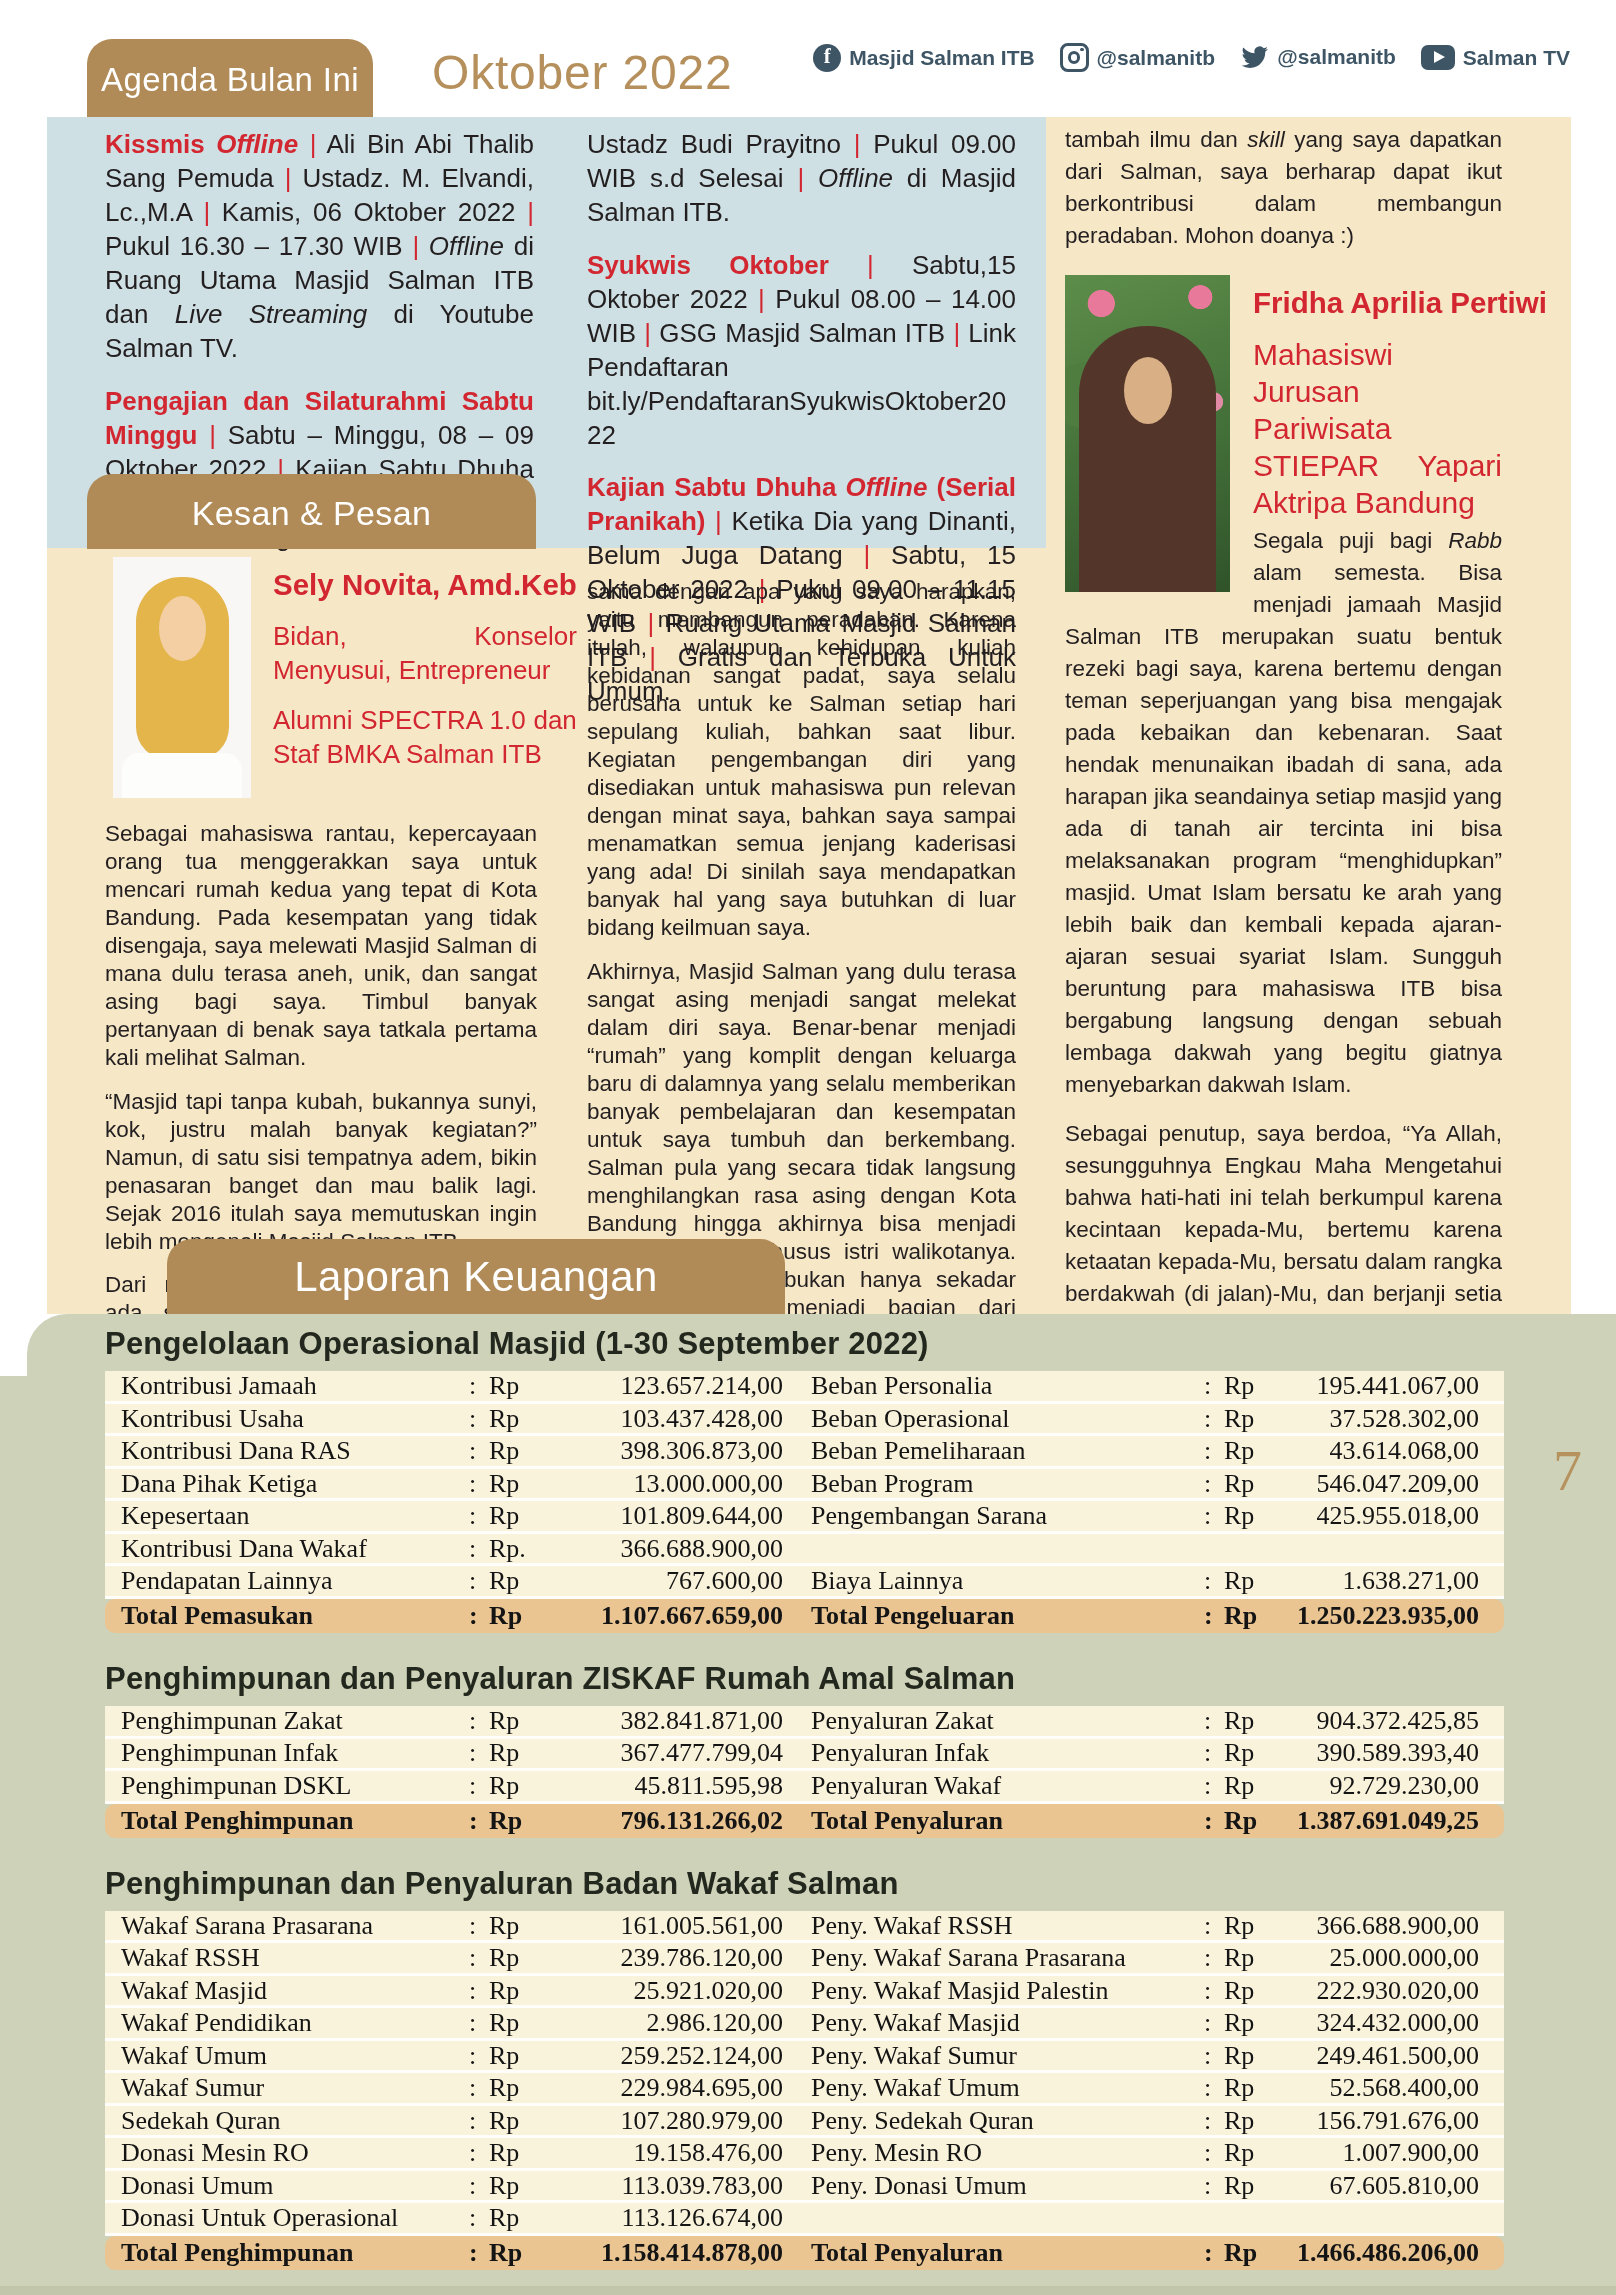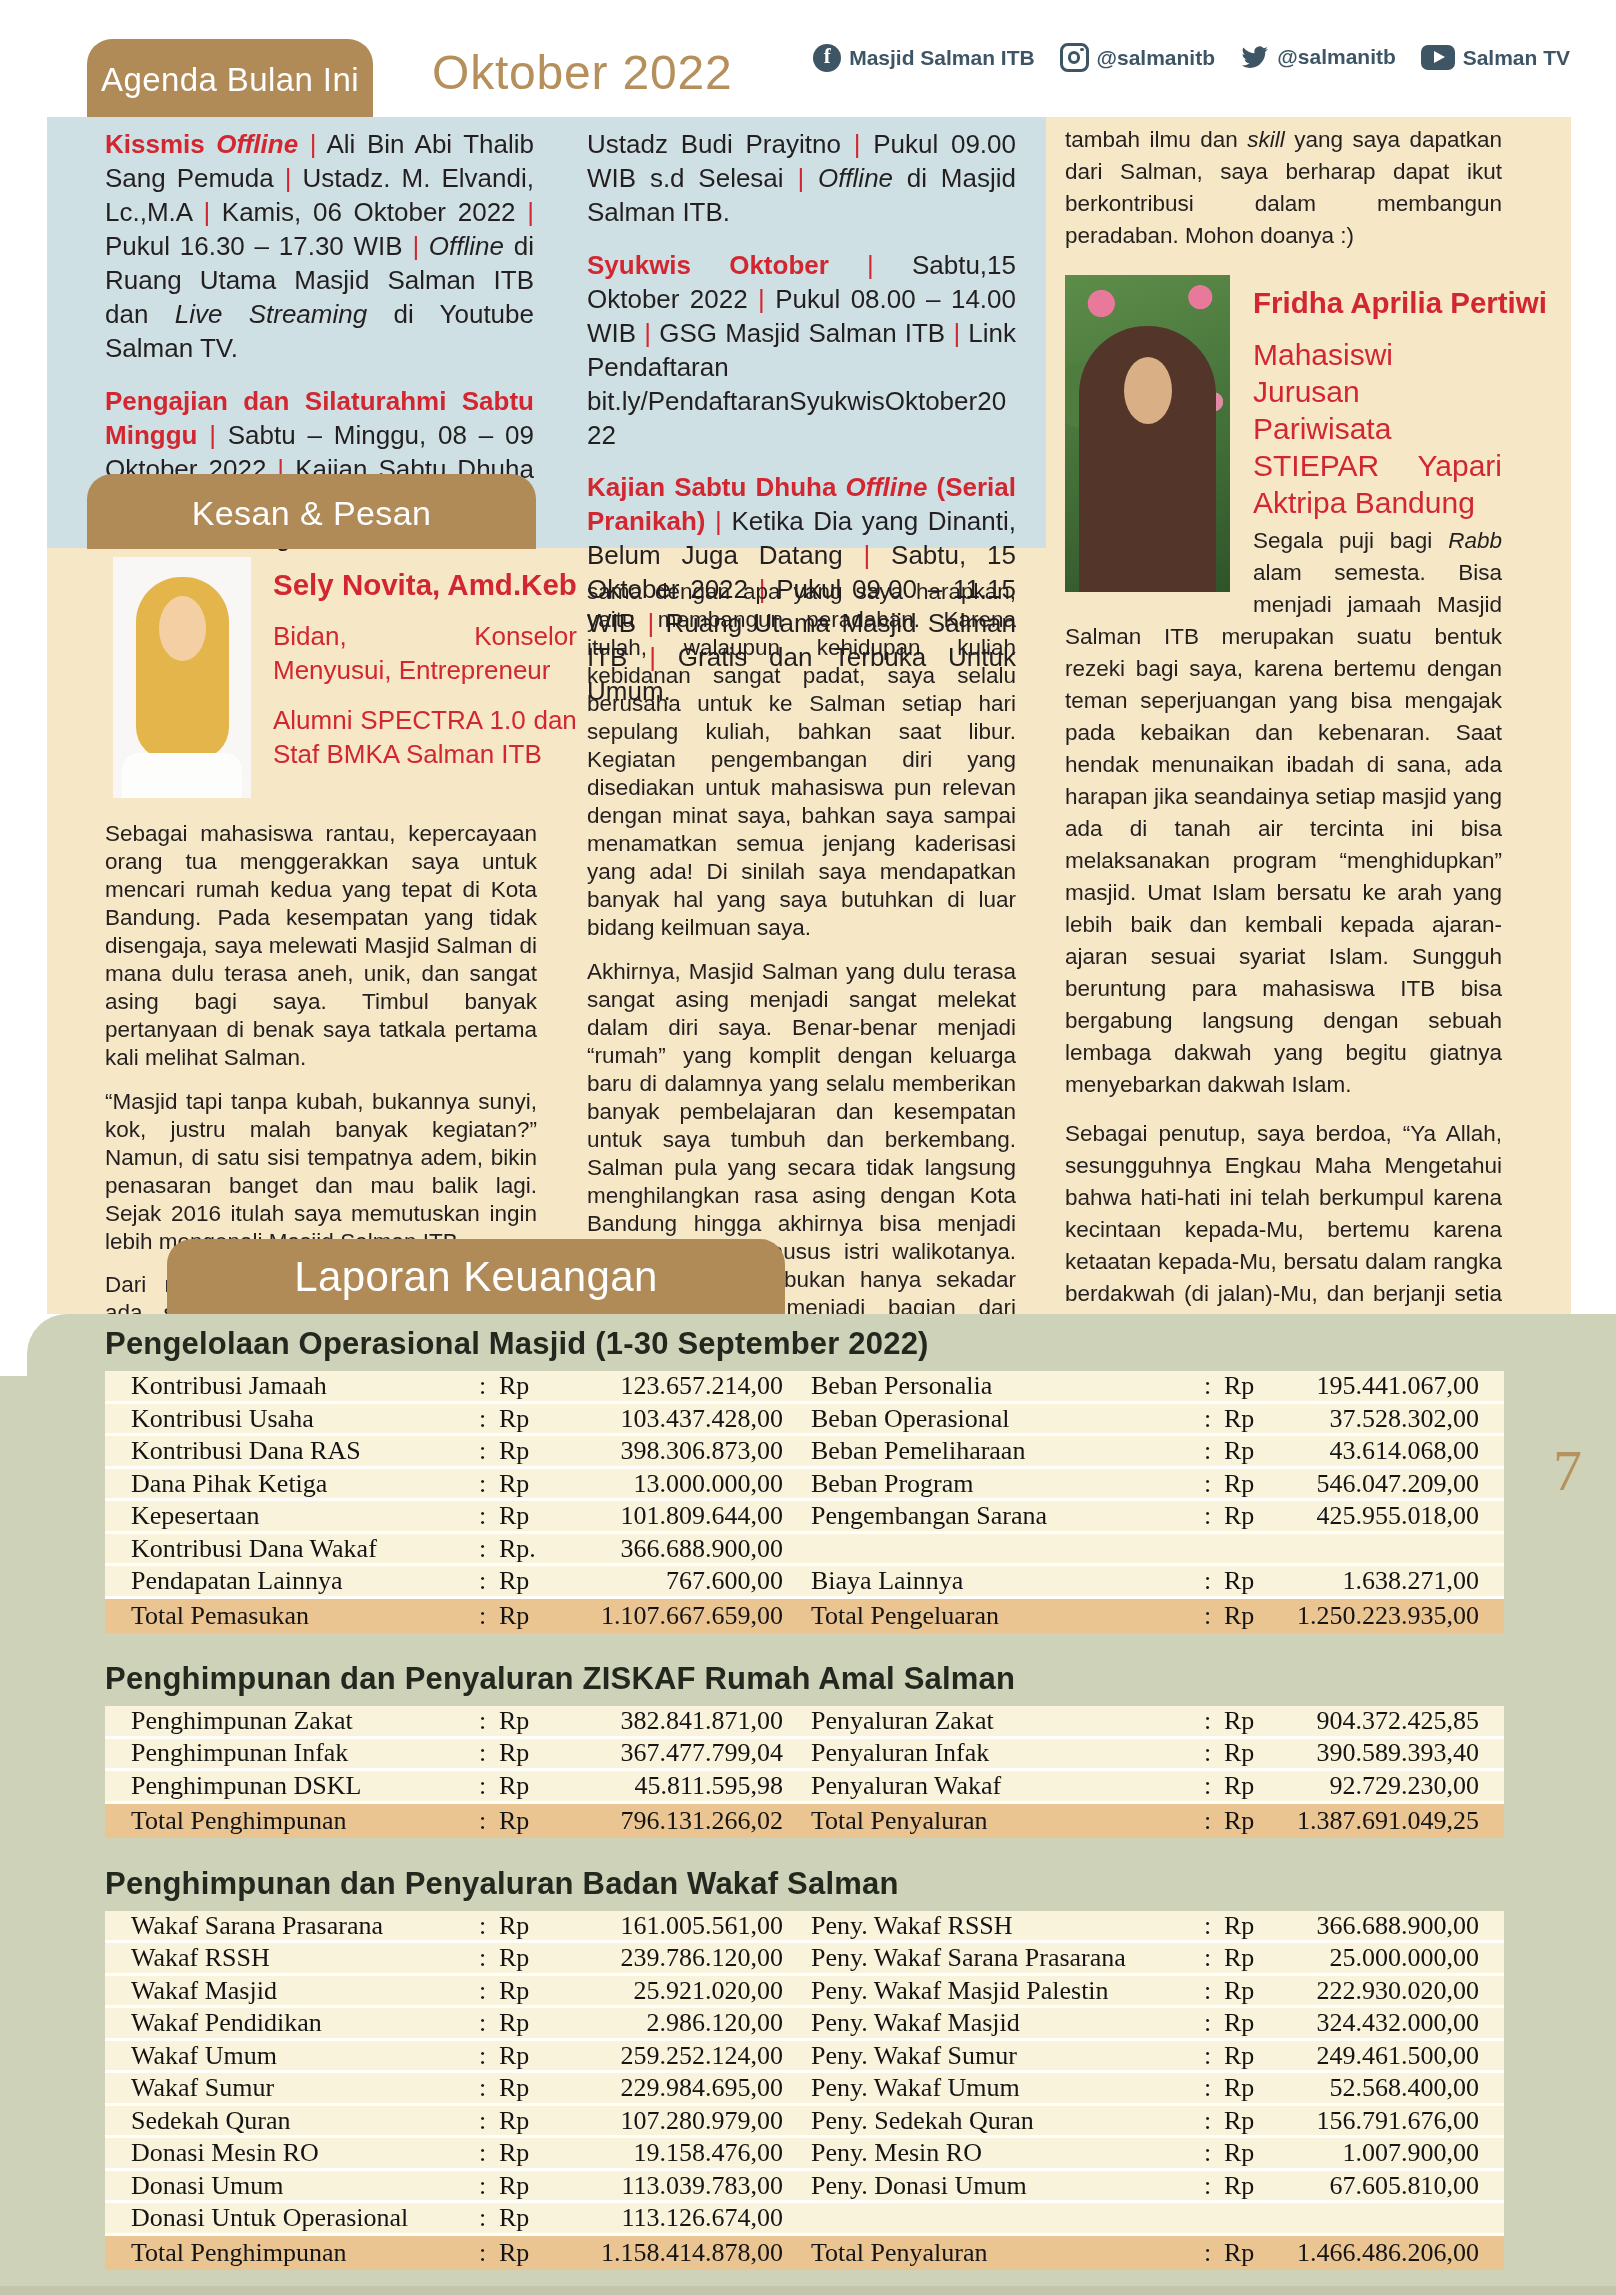--- a/index.html
+++ b/index.html
@@ -85,23 +85,23 @@
   .fr-face{position:absolute;left:59px;top:82px;width:48px;height:67px;background:#d9b086;border-radius:50%;}
   .fridha-name{color:var(--red);font-weight:bold;font-size:29.5px;white-space:nowrap;margin:34px 0 15.5px 0;text-align:left;}
   .fridha-title{color:var(--red);font-size:30px;line-height:37px;text-align:justify;margin-bottom:4px;}
 
   
   #finance{position:absolute;left:105px;top:1326px;width:1399px;}
   .ftitle{font-size:31px;font-weight:bold;color:#23281e;margin:0 0 9.3px 0;letter-spacing:0.2px;}
   .ftable{margin-bottom:28px;}
   .trow{display:flex;background:var(--rowcream);border-bottom:3.1px solid rgba(255,255,255,.85);
         height:29.5px;align-items:center;font-family:"Liberation Serif",serif;font-size:26px;color:#141414;}
-  .trow.total{background:var(--totaltan);font-weight:normal;border-bottom:none;height:34px;}
+  .trow.total{background:var(--totaltan);font-weight:bold;border-bottom:none;height:34px;border-radius:10px;}
   .thalf{display:grid;align-items:center;}
-  .hl{width:678px;grid-template-columns:348px 20px 62px 1fr;padding-left:26px;box-sizing:border-box;}
+  .hl{width:678px;grid-template-columns:348px 20px 62px 1fr;padding-left:16px;box-sizing:border-box;}
   .hr{flex:1;grid-template-columns:393px 20px 62px 1fr;padding-left:28px;padding-right:25px;box-sizing:border-box;}
   .val{text-align:right;}
 
   .page-number{position:absolute;left:1553px;top:1437px;font-size:58px;color:#b6935e;font-family:"Liberation Serif",serif;}
 </style>
 </head>
 <body>
 
 <div class="page">
 

